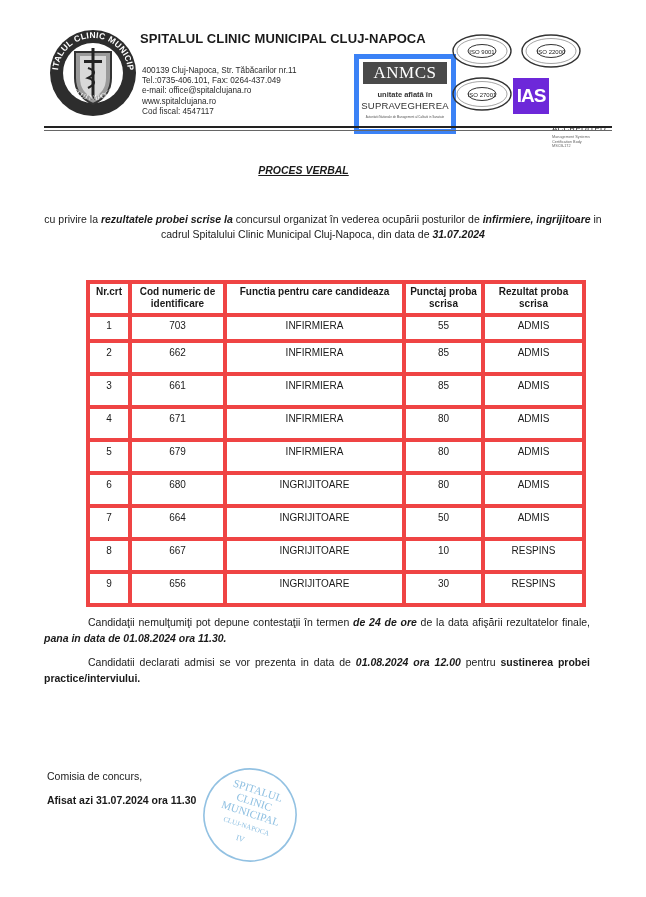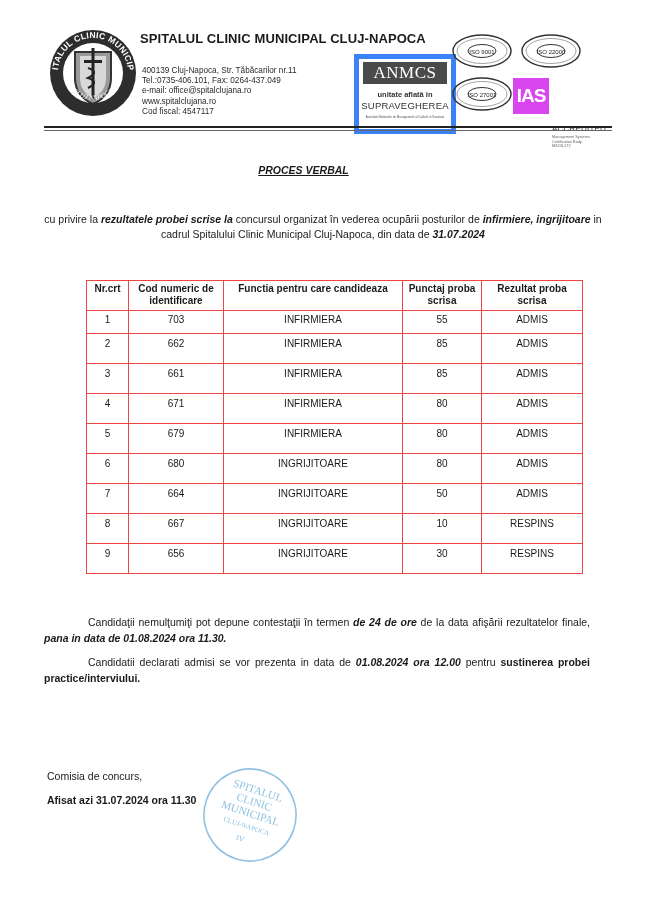--- a/index.html
+++ b/index.html
@@ -12,34 +12,34 @@
   .h-lines { left: 142px; top: 66px; font-size: 8.2px; line-height: 10.2px; color: #2a2a2a; }
   .anmcs { left: 354px; top: 54px; width: 92px; height: 70px; border: 5px solid #3b82f6; background: #fff; }
   .anmcs .band { position: absolute; left: 4px; top: 3px; width: 84px; height: 22px; background: #4a4a4a; color: #fff; font-family: "Liberation Serif", serif; font-size: 17px; text-align: center; line-height: 22px; letter-spacing: 0.5px; }
   .anmcs .t1 { position: absolute; left: 0; width: 92px; top: 31px; text-align: center; font-size: 7.5px; font-weight: bold; color: #333; }
   .anmcs .t2 { position: absolute; left: 0; width: 92px; top: 41px; text-align: center; font-size: 9.5px; color: #333; letter-spacing: 0.2px; }
   .anmcs .t3 { position: absolute; left: 2px; width: 88px; top: 56px; text-align: center; font-size: 3px; color: #555; }
   .iso { width: 62px; height: 36px; }
   .iso1 { left: 451px; top: 33px; }
   .iso2 { left: 520px; top: 33px; }
   .iso3 { left: 451px; top: 76px; }
-  .ias { left: 513px; top: 78px; width: 36px; height: 36px; background: #d946ef; color: #fff; font-weight: bold; font-size: 19px; text-align: center; line-height: 36px; letter-spacing: -1px; }
+  .ias { left: 513px; top: 78px; width: 36px; height: 36px; background: #6d28d9; color: #fff; font-weight: bold; font-size: 19px; text-align: center; line-height: 36px; letter-spacing: -1px; }
   .ias-text { left: 552px; top: 80px; font-size: 7.5px; color: #333; }
   .ias-text .acc { font-size: 8px; letter-spacing: 0.2px; margin-top: 44px; }
   .ias-text .small { font-size: 3.8px; line-height: 4.5px; color: #666; margin-top: 2px; }
   .rule1 { left: 44px; top: 126px; width: 568px; height: 2px; background: #222; }
   .rule2 { left: 44px; top: 130px; width: 568px; height: 1px; background: #666; }
 
   
   .doc-title { left: 0; width: 607px; top: 164px; text-align: center; font-family: "Liberation Sans", sans-serif; font-size: 10.5px; font-weight: bold; font-style: italic; text-decoration: underline; }
   .intro { left: 36px; width: 574px; top: 212px; text-align: center; font-size: 10.5px; line-height: 15px; }
   .intro b { font-style: italic; }
 
   table.results { position: absolute; left: 86px; top: 280px; border-collapse: collapse; font-size: 10px; }
-  table.results th, table.results td { border: 1px solid #ef4444; text-align: center; padding: 0; }
+  table.results th, table.results td { border: 4px solid #ef4444; text-align: center; padding: 0; }
   table.results th { font-weight: bold; line-height: 12px; vertical-align: top; padding-top: 2px; height: 27px; }
   table.results td { vertical-align: top; padding-top: 4px; height: 25px; }
   table.results tr.r1 td { height: 19px; padding-top: 3px; }
 
   .para { left: 44px; width: 546px; font-size: 10.5px; line-height: 16px; text-align: justify; }
   .para1 { top: 614px; }
   .para2 { top: 654px; }
   .indent { display: inline-block; width: 44px; }
   .para b.i { font-style: italic; }
 

